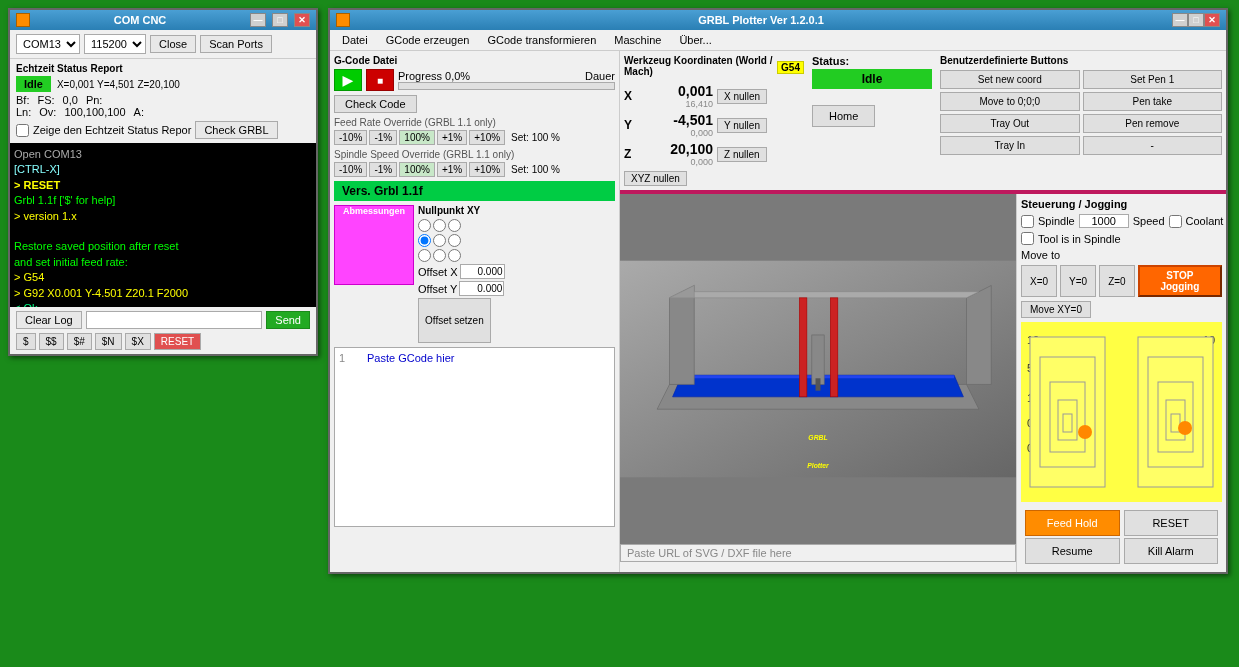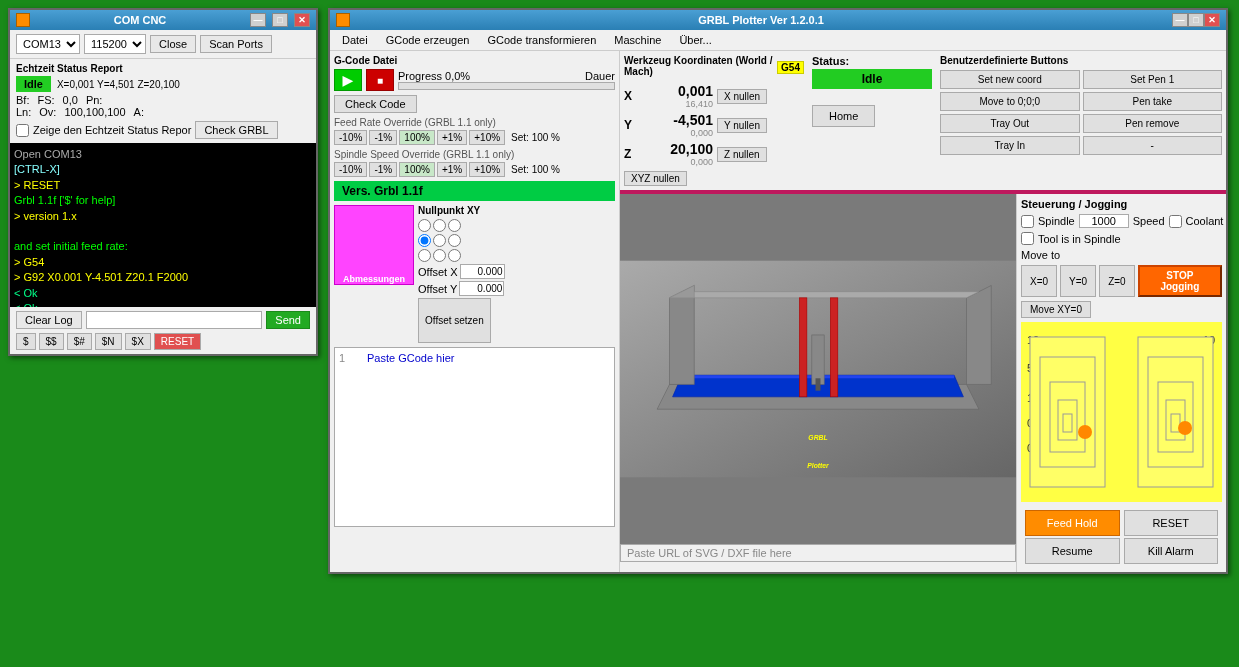--- a/index.html
+++ b/index.html
@@ -123,21 +123,21 @@
     .override-set { font-size: 10px; margin-left: 4px; }
 
     .vers-display {
       background: #00cc44; color: black; font-weight: bold;
       padding: 3px 8px; font-size: 12px; margin-bottom: 4px;
     }
 
     .nullpunkt-section { display: flex; gap: 4px; }
     .abmessungen-box {
       width: 80px; height: 80px; background: #ff44ff; border: 1px solid #cc00cc;
-      display: flex; align-items: flex-end; justify-content: center;
+      display: flex; align-items: flex-start; justify-content: center;
       font-size: 9px; color: white;
     }
     .nullpunkt-controls { flex: 1; }
     .radio-row { display: flex; gap: 2px; margin-bottom: 2px; }
     .offset-row { display: flex; align-items: center; gap: 2px; margin-bottom: 2px; font-size: 10px; }
     .offset-input { width: 45px; padding: 1px; border: 1px solid #aaa; font-size: 10px; text-align: right; }
     .btn-offset { padding: 16px 6px; background: #e0e0e0; border: 1px solid #aaa; cursor: pointer; font-size: 10px; }
 
     .gcode-editor {
       margin-top: 4px;
@@ -266,24 +266,25 @@
     <div class="checkbox-row">
       <input type="checkbox" style="">
       <span>Zeige den Echtzeit Status Repor</span>
       <button class="btn">Check GRBL</button>
     </div>
   </div>
 
   <div class="log-area" id="log-display">
       <div class="log-line" style="color: rgb(170, 170, 170);">Open COM13</div>
       <div class="log-line" style="color: rgb(136, 255, 255);">[CTRL-X]</div>
-      <div class="log-line" style="color: rgb(255, 255, 0);">&gt; RESET</div>
+      <div class="log-line" style="color: rgb(255, 255, 0); font-weight: bold;">&gt; RESET</div>
       <div class="log-line">Grbl 1.1f ['$' for help]</div>
       <div class="log-line" style="color: rgb(255, 255, 0);">&gt; version 1.x</div>
       <div class="log-line">&nbsp;</div>
+      <div class="log-line">Restore saved position after reset</div>
       <div class="log-line">and set initial feed rate:</div>
       <div class="log-line" style="color: rgb(255, 255, 0);">&gt; G54</div>
       <div class="log-line" style="color: rgb(255, 255, 0);">&gt; G92 X0.001 Y-4.501 Z20.1 F2000</div>
       <div class="log-line" style="color: rgb(0, 255, 136);">&lt; Ok</div>
       <div class="log-line" style="color: rgb(0, 255, 136);">&lt; Ok</div>
     </div>
 
   <div class="com-bottom">
     <div class="input-row">
       <button class="btn">Clear Log</button>

